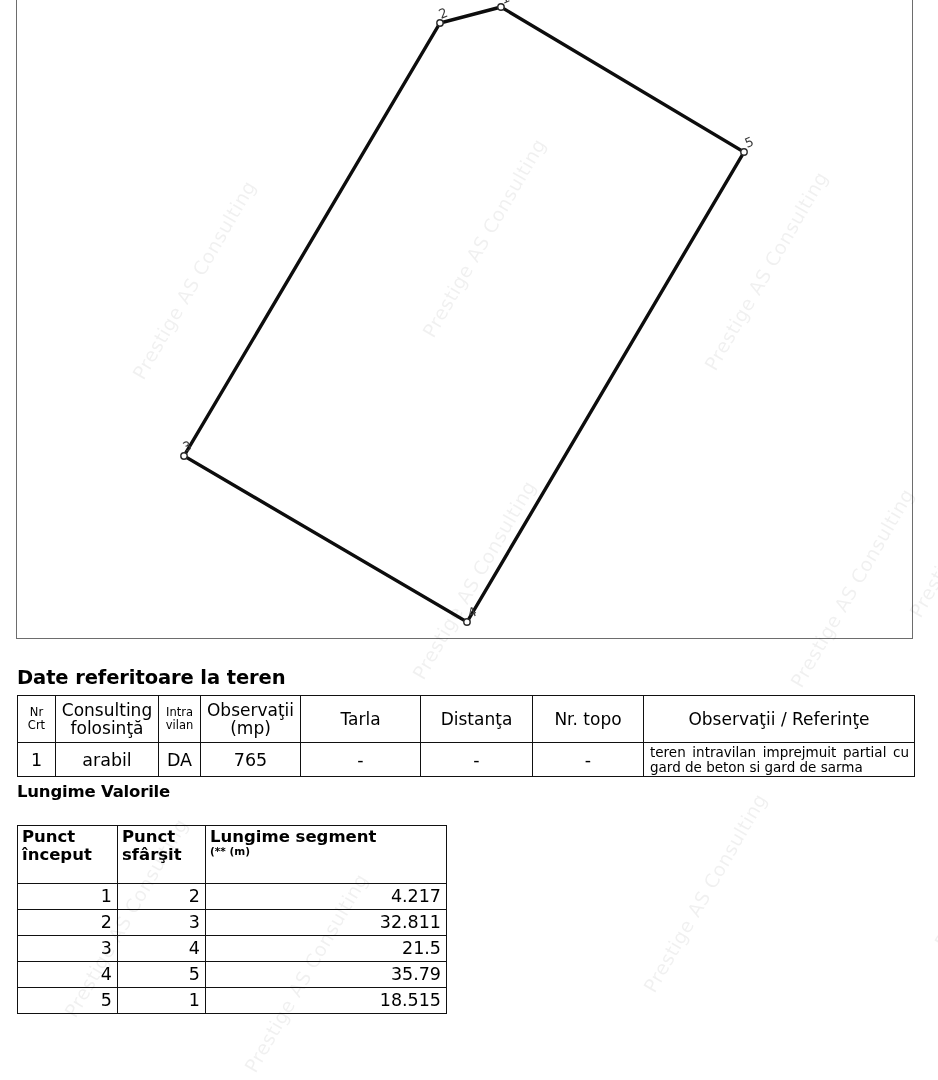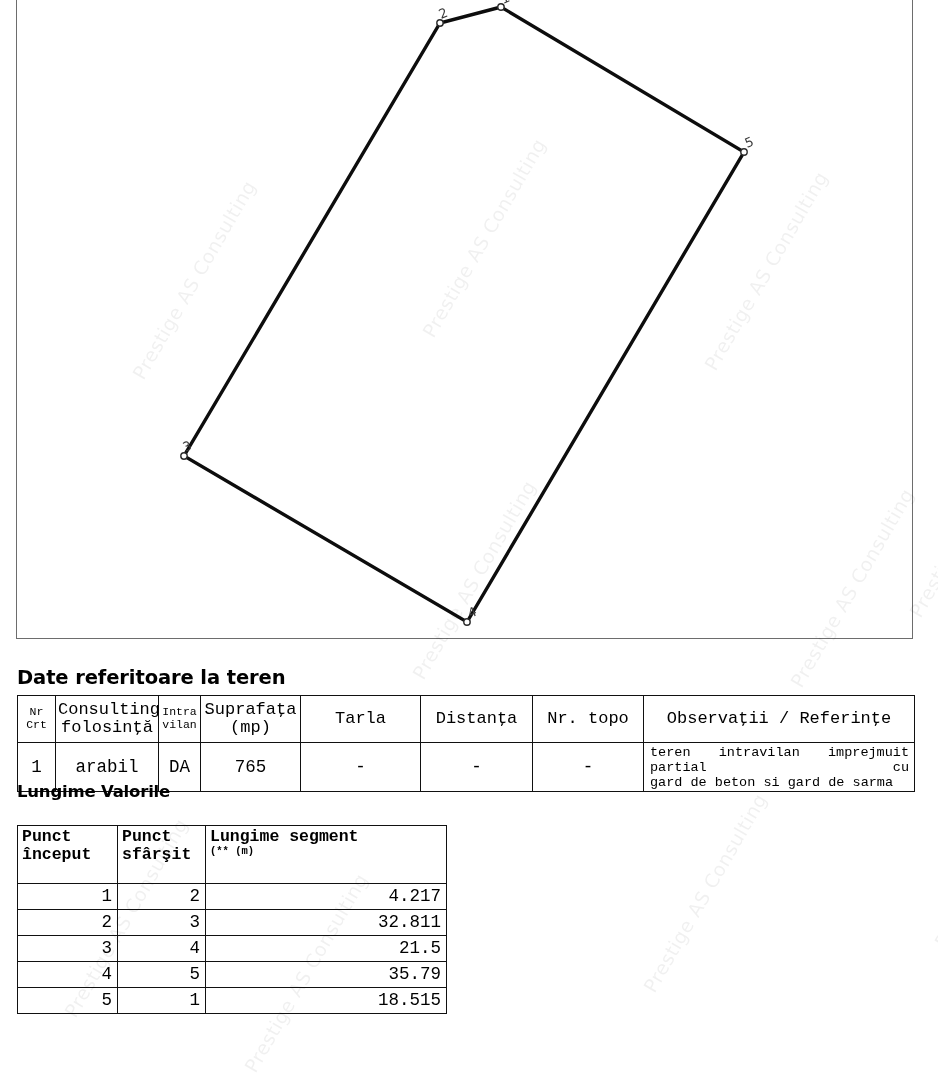--- a/index.html
+++ b/index.html
@@ -80,21 +80,20 @@
   table.doc-table {
     border-collapse: collapse;
     table-layout: fixed;
     background: transparent;
   }
   table.doc-table td, table.doc-table th {
     border: 1.6px solid #111;
     padding: 0;
     vertical-align: middle;
     font-weight: normal;
-    font-family: Liberation Mono, monospace;
   }
 
   #land-table {
     position: absolute;
     left: 17px;
     top: 55px;
     width: 897px;
   }
   #land-table th {
     text-align: center;
@@ -237,21 +236,21 @@
         </th>
         <th>
           <span>Consulting</span><br>
           <span>folosinţă</span>
         </th>
         <th class="tight">
           <span>Intra</span><br>
           <span>vilan</span>
         </th>
         <th>
-          <span>Suprafaţa</span><br>
+          <span>Observaţii</span><br>
           <span>(mp)</span>
         </th>
         <th>Tarla</th>
         <th>Distanţa</th>
         <th>Nr. topo</th>
         <th>Observaţii / Referinţe</th>
       </tr>
     </thead>
     <tbody>
       <tr>

